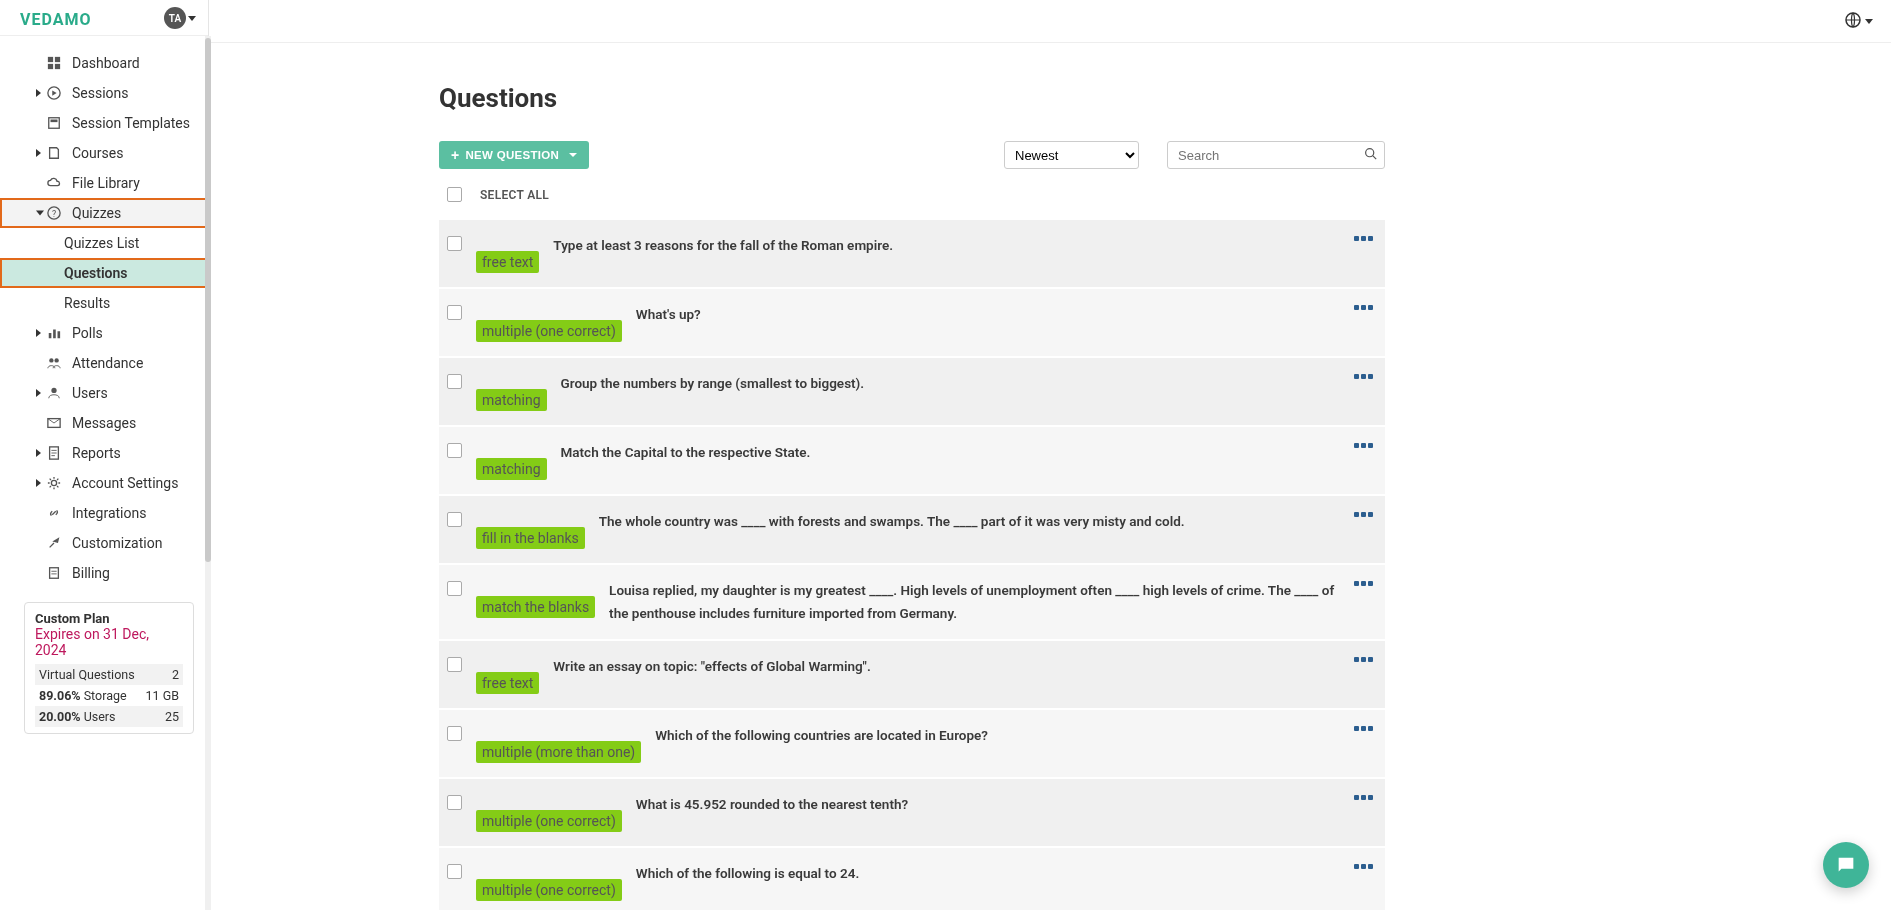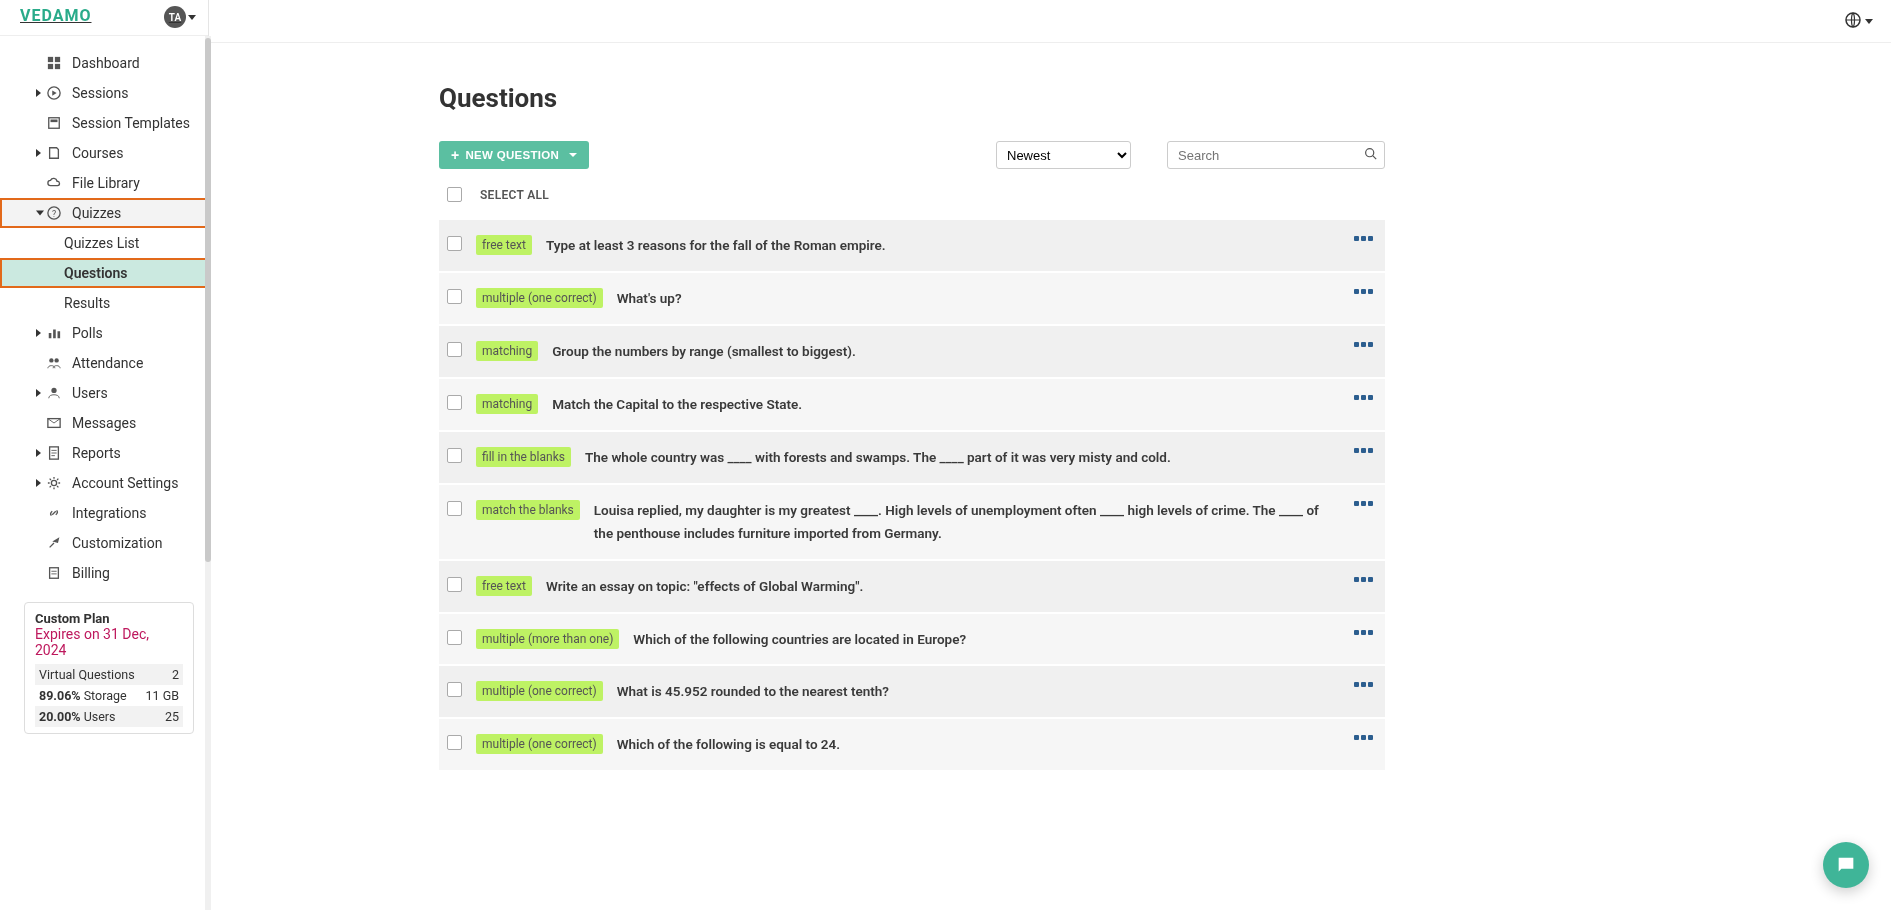--- a/index.html
+++ b/index.html
@@ -15,26 +15,25 @@
   
   .sidebar {
     width: 209px;
     border-right: 1px solid #e5e5e5;
     display: flex;
     flex-direction: column;
     background: #fff;
   }
   .sidebar-header {
     display: flex;
-    align-items: flex-start;
+    align-items: flex-end;
     justify-content: space-between;
     padding: 6px 12px 6px 20px;
     border-bottom: 1px solid #eee;
     height: 36px;
-    text-decoration: underline;
   }
   .logo {
     font-weight: 700;
     font-size: 16px;
     color: #2aab8a;
     letter-spacing: 1px;
   }
   .avatar-wrap { display: flex; align-items: center; gap: 2px; }
   .avatar {
     width: 22px; height: 22px;
@@ -184,21 +183,21 @@
     cursor: pointer;
   }
   .btn-new .plus { font-size: 14px; line-height: 1; }
   .btn-new .dd {
     width: 0; height: 0;
     border-left: 4px solid transparent;
     border-right: 4px solid transparent;
     border-top: 4px solid #fff;
     margin-left: 4px;
   }
-  .right-controls { display: flex; gap: 36px; }
+  .right-controls { display: flex; gap: 28px; }
   select.sort {
     width: 135px; height: 28px;
     border: 1px solid #ccc;
     border-radius: 3px;
     padding: 0 6px;
     font-size: 13px;
     background: #fff;
   }
   .search-wrap {
     position: relative;
@@ -243,28 +242,28 @@
     display: flex;
     align-items: flex-start;
     gap: 14px;
     padding: 14px 12px 14px 8px;
     border-bottom: 2px solid #fff;
   }
   .qitem:nth-child(even) { background: #f6f6f6; }
   .qitem:nth-child(odd)  { background: #f0f0f0; }
   .qitem .cb { margin-top: 2px; flex-shrink: 0; }
   .badge {
-    background: #bef264;
+    background: #84cc16;
     color: #555;
-    font-size: 12px;
+    font-size: 14px;
     padding: 3px 6px;
     border-radius: 2px;
     flex-shrink: 0;
     white-space: nowrap;
-    margin-top: 1px;
+    margin-top: 17px;
   }
   .qtext {
     font-size: 13.5px;
     font-weight: 600;
     color: #3a3a3a;
     flex: 1;
     line-height: 1.7;
   }
   .actions {
     flex-shrink: 0;

